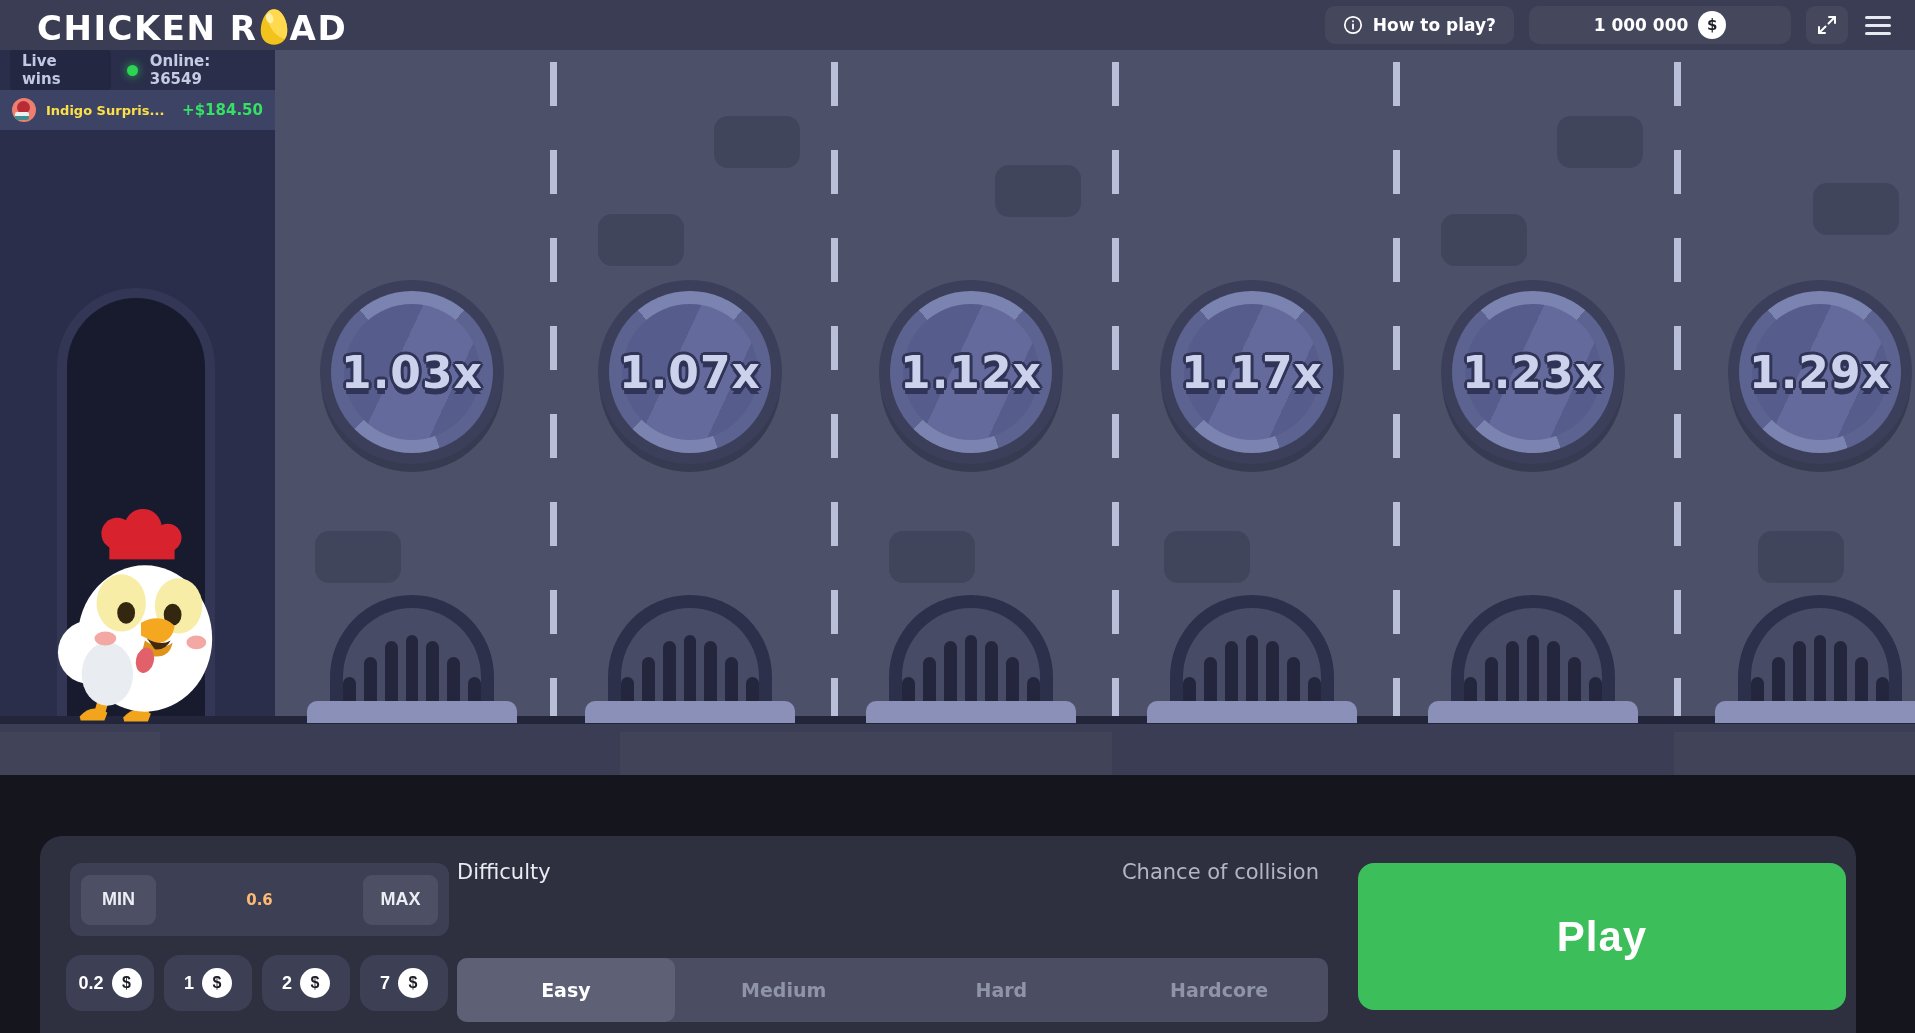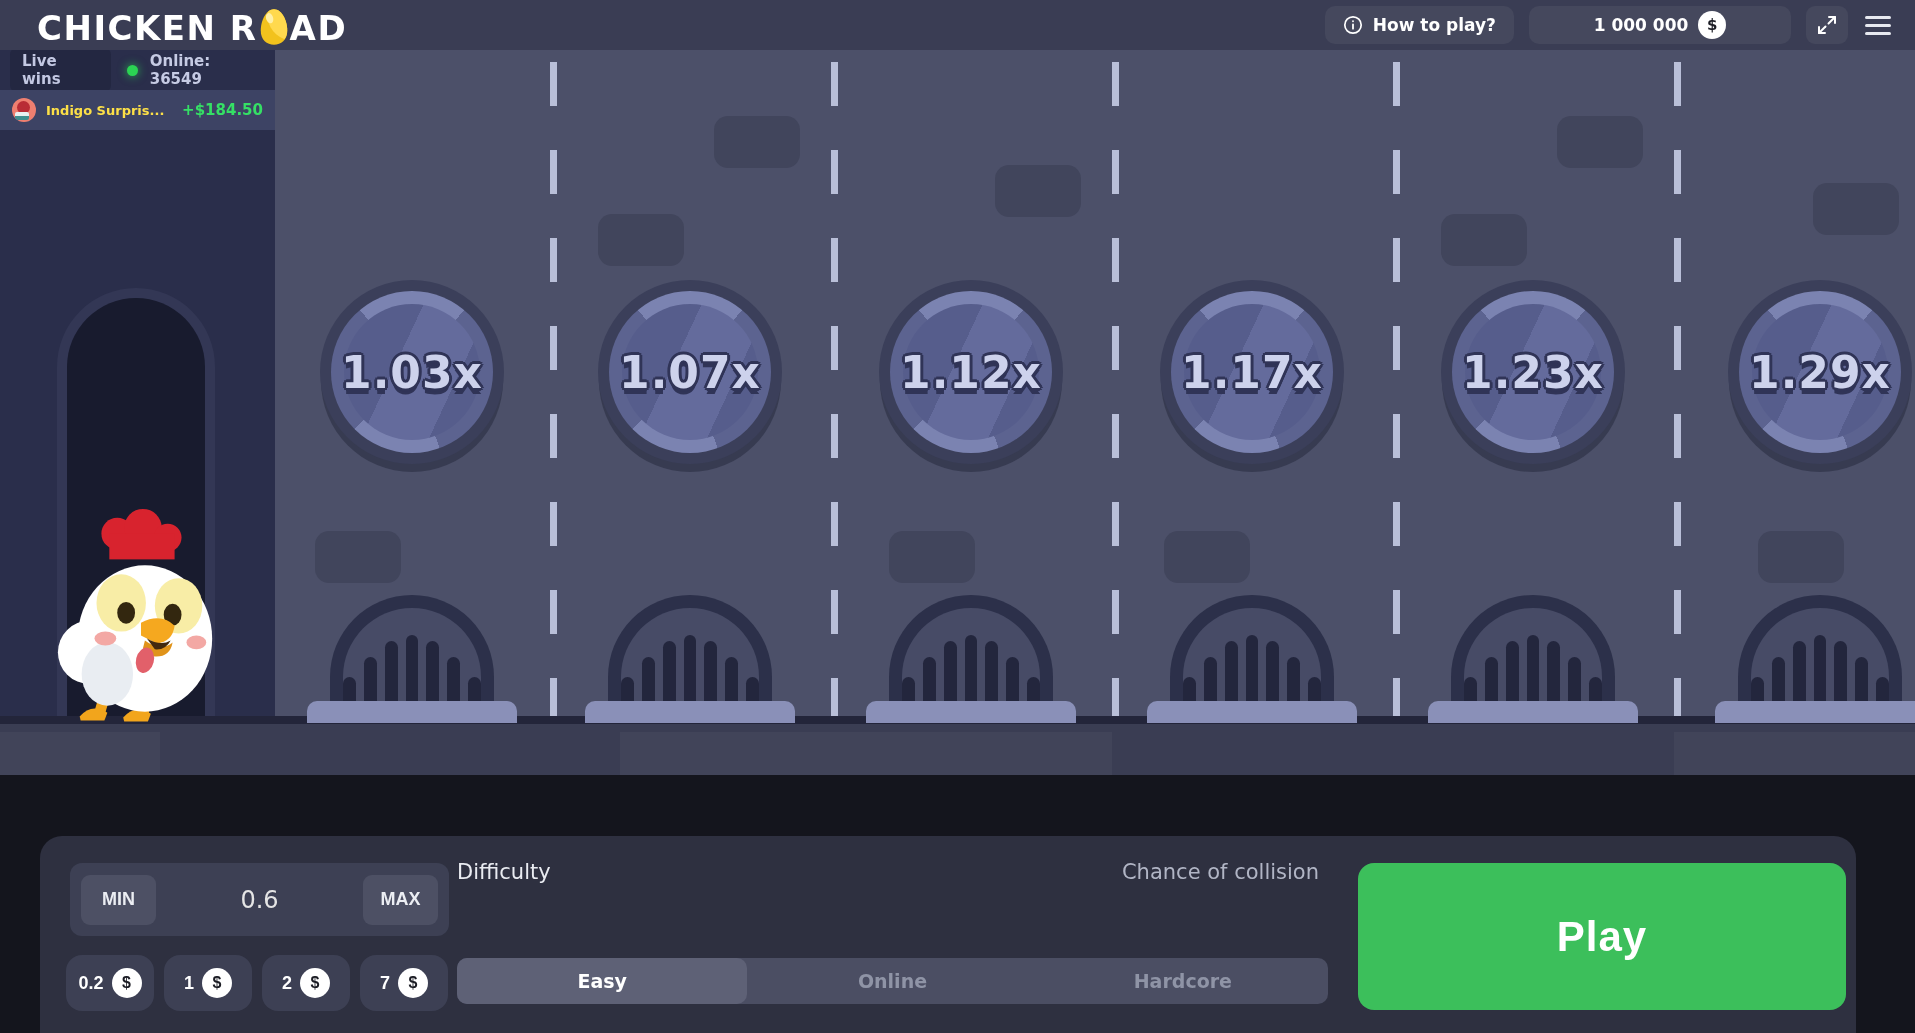--- a/index.html
+++ b/index.html
@@ -70,28 +70,28 @@
   
   .sidewalk{position:absolute;top:716px;left:0;width:100%;height:59px;background:#3a3d53;
     border-top:8px solid #23253a;box-sizing:border-box;}
   .sw-seg{position:absolute;top:8px;bottom:0;background:#414459;}
   
   .panel{position:absolute;left:40px;top:836px;width:1816px;height:240px;background:#2e3040;border-radius:22px;}
   .bet-box{position:absolute;left:30px;top:27px;width:379px;height:73px;background:#3d4054;border-radius:12px;
     display:flex;align-items:center;justify-content:space-between;padding:0 11px;box-sizing:border-box;}
   .mm-btn{width:75px;height:50px;background:#4d5064;border-radius:9px;color:#eceef3;font-weight:700;font-size:18px;
     display:flex;align-items:center;justify-content:center;cursor:pointer;border:none;}
-  .bet-value{color:#e5e5e5;font-weight:400;font-size:24px;cursor:text;}
+  .bet-value{color:#fdba74;font-weight:700;font-size:15px;cursor:text;}
   .quick-row{position:absolute;left:26px;top:119px;display:flex;gap:10px;}
   .qb{width:88px;height:56px;background:#3d4054;border-radius:16px;border:none;cursor:pointer;
     display:flex;align-items:center;justify-content:center;gap:8px;color:#fff;font-weight:700;font-size:18px;}
   .qb .coin{width:30px;height:30px;font-size:16px;}
   .diff-label{position:absolute;left:417px;top:24px;font-size:21px;color:#e9ebf1;}
   .chance-label{position:absolute;right:537px;top:24px;font-size:21px;color:#b1b5c5;}
-  .seg-track{position:absolute;left:417px;top:122px;width:871px;height:46px;background:#4b4e63;border-radius:10px;display:flex;}
+  .seg-track{position:absolute;left:417px;top:122px;width:871px;height:64px;background:#4b4e63;border-radius:10px;display:flex;}
   .seg{flex:1;display:flex;align-items:center;justify-content:center;font-size:19px;font-weight:700;
     color:#8f94a6;border-radius:10px;cursor:pointer;}
   .seg.active{background:#5e6176;color:#ffffff;}
   .play-btn{position:absolute;left:1318px;top:27px;width:488px;height:147px;background:#3cbf5b;border-radius:16px;
     border:none;cursor:pointer;display:flex;align-items:center;justify-content:center;
     color:#ffffff;font-weight:800;font-size:42px;letter-spacing:1px;}
 </style>
 </head>
 <body>
 
@@ -342,18 +342,19 @@
       <button class="qb">
         <span>7</span>
         <span class="coin">$</span>
       </button>
     </div>
 
   <div class="diff-label">Difficulty</div>
   <div class="chance-label">Chance of collision</div>
   <div class="seg-track">
       <div class="seg active">Easy</div>
-      <div class="seg">Online</div>
+      <div class="seg">Medium</div>
+      <div class="seg">Hard</div>
       <div class="seg">Hardcore</div>
     </div>
 
   <button class="play-btn" style="background: rgb(60, 191, 91);">Play</button>
 </section>
 
 </body></html>

